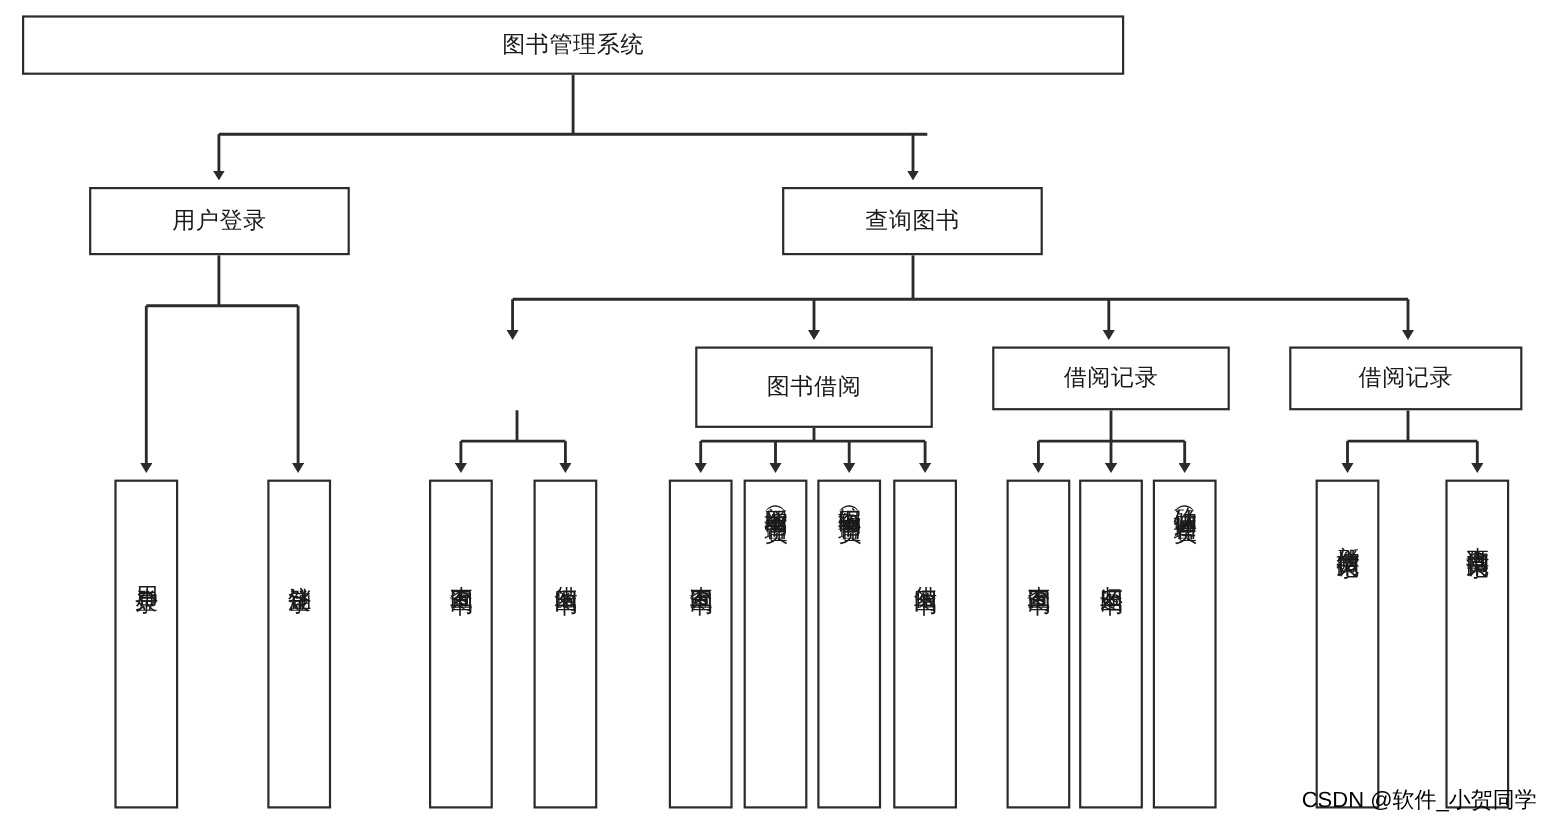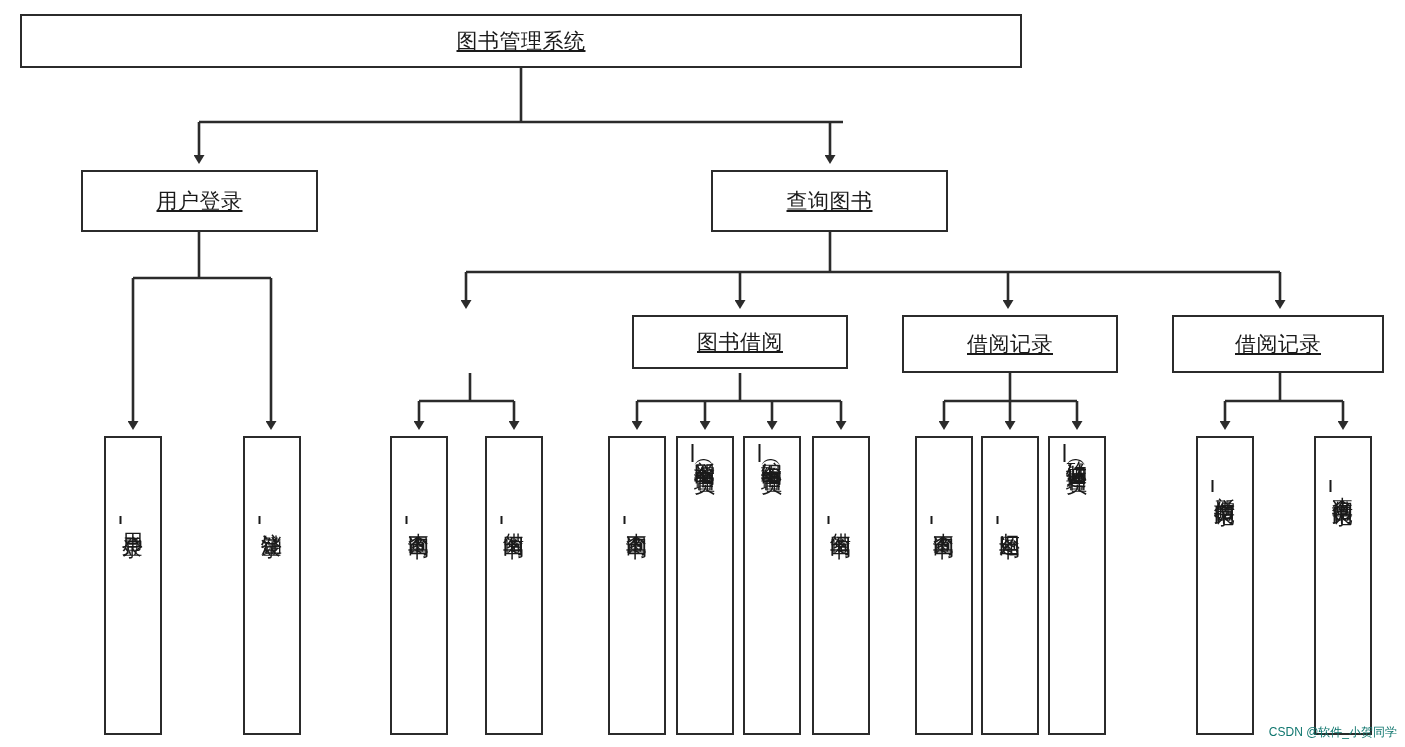--- a/index.html
+++ b/index.html
@@ -27,21 +27,20 @@
   .node {
     position: absolute;
     box-sizing: border-box;
     background: #ffffff;
     border: 2px solid #2b2b2b;
     display: flex;
     align-items: center;
     justify-content: center;
     color: #1a1a1a;
     z-index: 3;
-    text-decoration: underline;
   }
   .node .label {
     line-height: 1.15;
     text-align: center;
     letter-spacing: 0.5px;
   }
   .node.horiz .label {
     writing-mode: horizontal-tb;
     font-size: 21px;
   }
@@ -56,22 +55,22 @@
     letter-spacing: 2px;
     line-height: 1;
   }
   .node.vert.tall-text {
     align-items: flex-start;
   }
   #watermark {
     position: absolute;
     right: 8px;
     bottom: 6px;
-    font-size: 12px;
-    color: #0f766e;
+    font-size: 20px;
+    color: #000000;
     z-index: 5;
     white-space: nowrap;
     font-family: "Liberation Sans", "DejaVu Sans", sans-serif;
   }
 </style>
 </head>
 <body>
 
 <div id="canvas">
 
@@ -129,21 +128,21 @@
     <span class="label">图书管理系统</span>
   </div>
 
   <div class="node horiz" style="left:81px; top:170px; width:237px; height:62px;">
     <span class="label">用户登录</span>
   </div>
   <div class="node horiz" style="left:711px; top:170px; width:237px; height:62px;">
     <span class="label">查询图书</span>
   </div>
 
-  <div class="node horiz" style="left:632px; top:315px; width:216px; height:54px;">
+  <div class="node horiz" style="left:632px; top:315px; width:216px; height:74px;">
     <span class="label">图书借阅</span>
   </div>
   <div class="node horiz" style="left:902px; top:315px; width:216px; height:58px;">
     <span class="label">借阅记录</span>
   </div>
   <div class="node horiz" style="left:1172px; top:315px; width:212px; height:58px;">
     <span class="label">借阅记录</span>
   </div>
 
   <div class="node vert" style="left:104px; top:436px; width:58px; height:299px; padding-top:78px;">

